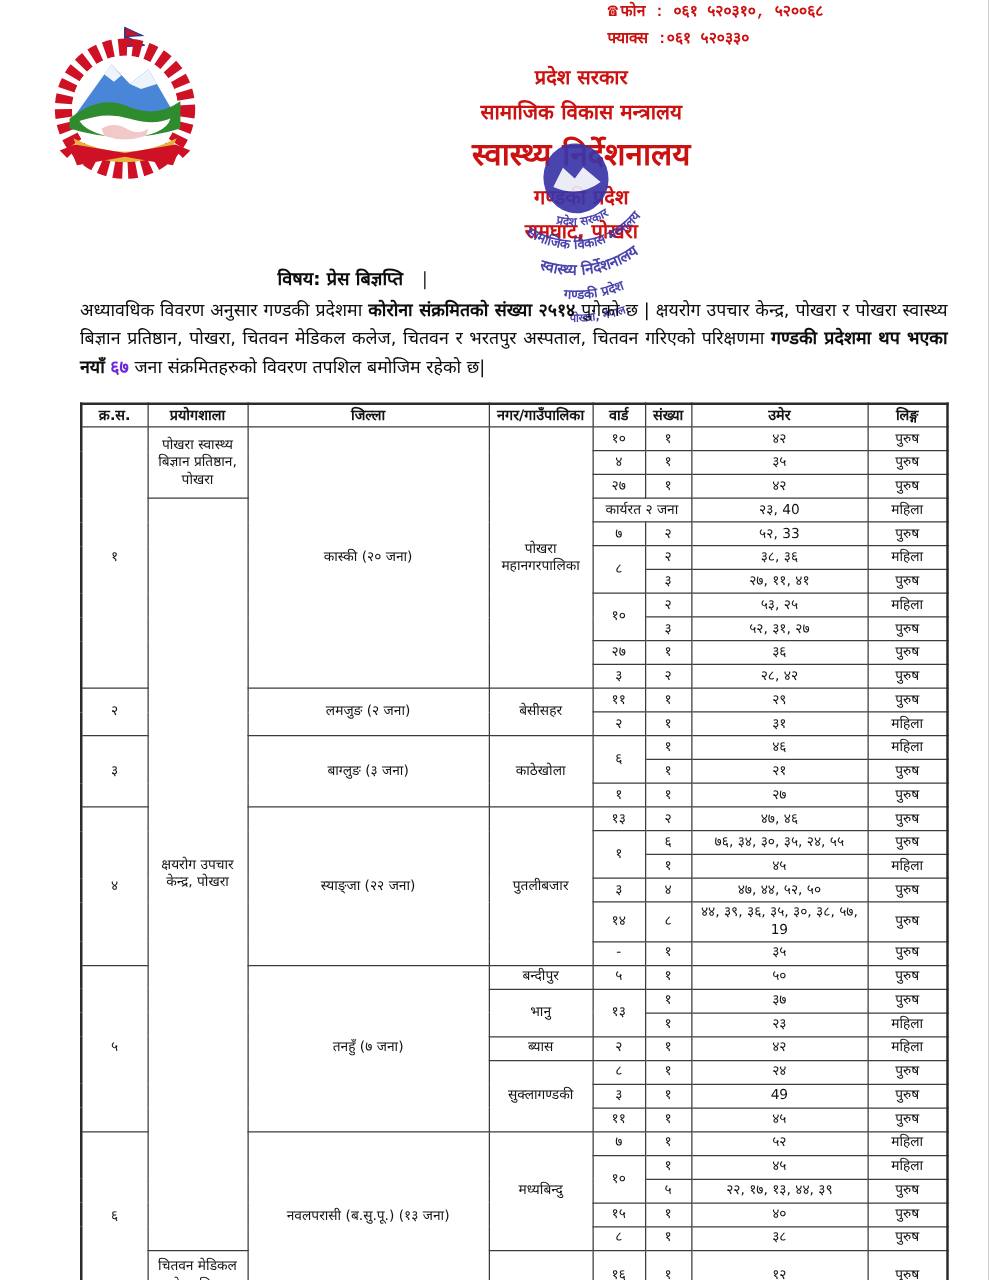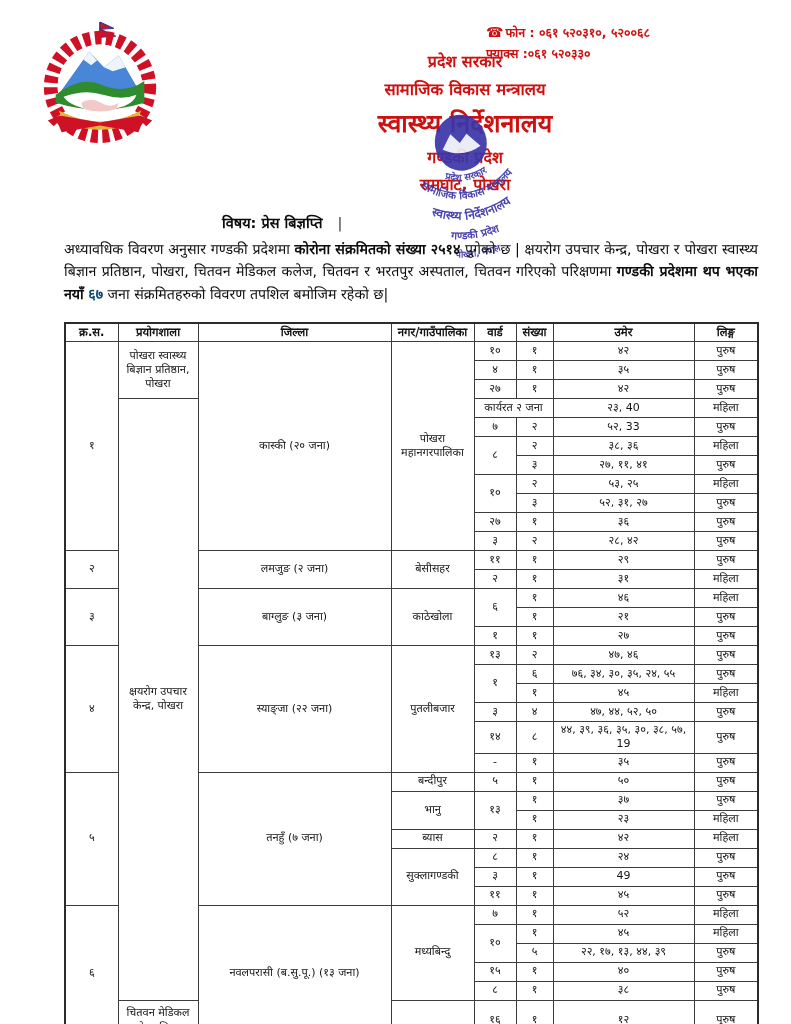--- a/index.html
+++ b/index.html
@@ -2,40 +2,40 @@
 <html><head>
 <meta charset="utf-8">
 <style>
   html,body{margin:0;padding:0;background:#888;}
   .page{
     position:relative;width:791px;height:1024px;margin:0 auto;background:#ffffff;
     font-family:"DejaVu Sans","Liberation Serif",sans-serif;color:#111;overflow:hidden;
   }
   
   .logo{position:absolute;left:26px;top:20px;width:148px;height:130px;}
-  .phone-block{position:absolute;left:486px;top:22px;color:#cc1111;font-weight:bold;
-    font-size:12.5px;line-height:1.55;white-space:nowrap;}
+  .phone-block{position:absolute;left:486px;top:0;color:#cc1111;font-weight:bold;
+    font-size:12.5px;line-height:1.55;white-space:nowrap;font-family:Liberation Mono, monospace;}
   .phone-block .ph-icon{font-size:14px;margin-right:2px;}
   .hdr{position:absolute;left:150px;top:50px;width:630px;text-align:center;color:#cc1111;font-weight:bold;}
   .hdr .l1{font-size:16px;margin-bottom:5px;}
   .hdr .l2{font-size:16.5px;margin-bottom:5px;}
   .hdr .l3{font-size:25px;margin-bottom:7px;}
   .hdr .l4{font-size:16px;margin-bottom:5px;}
   .hdr .l5{font-size:16px;}
   .stamp{position:absolute;left:362px;top:112px;width:215px;height:165px;
     transform:rotate(-9deg);opacity:.92;pointer-events:none;}
   
   .ref{position:absolute;left:64px;top:180px;color:#cc1111;font-weight:bold;
     font-size:14px;line-height:1.7;}
   .subject{position:absolute;left:222px;top:212px;font-size:14.5px;font-weight:bold;color:#0d0d0d;text-align:right;}
   .subject .pipe{font-weight:normal;margin-left:10px;color:#333;}
   .bodytext{position:absolute;left:64px;top:238px;width:694px;font-size:14.2px;
     line-height:1.58;text-align:justify;color:#0d0d0d;}
   .bodytext .b{font-weight:bold;}
-  .bodytext .red{color:#0c4a6e;}
+  .bodytext .red{color:#6d28d9;}
   
   table.data{position:absolute;left:64px;top:322px;width:693px;border-collapse:collapse;
     table-layout:fixed;font-size:11px;color:#141414;}
   table.data th,table.data td{border:1px solid #3c3c3c;text-align:center;
     vertical-align:middle;padding:1px 2px;line-height:1.3;height:16px;overflow:hidden;}
   table.data th{font-weight:bold;font-size:11.5px;height:15px;}
   table.data{border:2px solid #2b2b2b;}
   table.data tr:last-child td{height:38px;}
 </style>
 </head>

